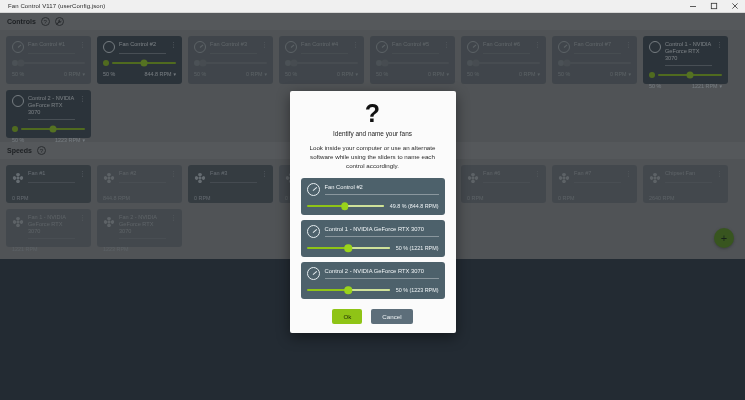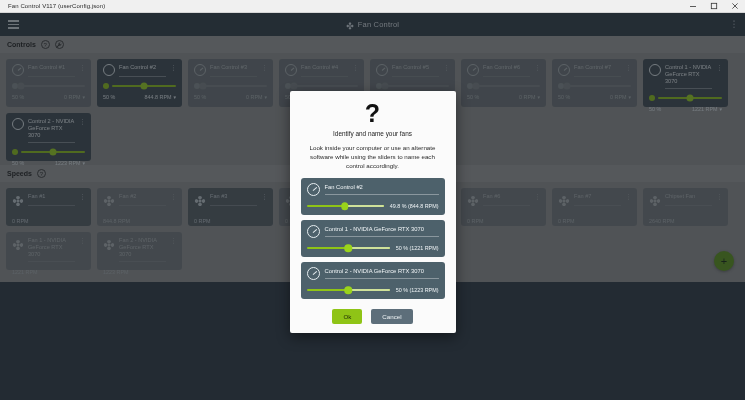--- a/index.html
+++ b/index.html
@@ -180,42 +180,20 @@
       </div>
       <div class="winbtn">
         <svg width="8" height="8" viewBox="0 0 8 8">
             <line x1="1.4" y1="1.4" x2="6.6" y2="6.6" stroke="#333" stroke-width="0.8"></line>
             <line x1="6.6" y1="1.4" x2="1.4" y2="6.6" stroke="#333" stroke-width="0.8"></line>
           </svg>
       </div>
     </div>
   </div>
 
-  <div class="appheader">
-    <div class="hamburger">
-      <i></i>
-        <i></i>
-        <i></i>
-    </div>
-    <div class="apptitle">
-      <span>
-        <svg width="8" height="8" viewBox="0 0 16 16">
-          <g fill="#cfd8de">
-            <circle cx="8" cy="8" r="1.7"></circle>
-            <path d="M8 1.2c1.6 0 2.6 1 2.5 2.4-.1 1-.9 1.9-2.5 2.6-1.6-.7-2.4-1.6-2.5-2.6C5.4 2.2 6.4 1.2 8 1.2z"></path>
-            <path d="M14.8 8c0 1.6-1 2.6-2.4 2.5-1-.1-1.9-.9-2.6-2.5.7-1.6 1.6-2.4 2.6-2.5 1.4-.1 2.4.9 2.4 2.5z"></path>
-            <path d="M8 14.8c-1.6 0-2.6-1-2.5-2.4.1-1 .9-1.9 2.5-2.6 1.6.7 2.4 1.6 2.5 2.6.1 1.4-.9 2.4-2.5 2.4z"></path>
-            <path d="M1.2 8c0-1.6 1-2.6 2.4-2.5 1 .1 1.9.9 2.6 2.5-.7 1.6-1.6 2.4-2.6 2.5C2.2 10.6 1.2 9.6 1.2 8z"></path>
-          </g>
-        </svg>
-      </span>
-      <span class="apptitle-text">Fan Control</span>
-    </div>
-    <div class="hdr-menu">⋮</div>
-  </div>
 
   <div class="secbar">
     <span class="secbar-label">Controls</span>
     <span class="circ-icon">?</span>
     <span class="circ-icon">
       <svg width="6" height="6" viewBox="0 0 10 10">
           <path d="M7.5 1.2 5.6 3.1l1.3 1.3 1.9-1.9a2.6 2.6 0 0 1-3.5 3.3L2.6 8.5a1 1 0 1 1-1.1-1.1l2.7-2.7A2.6 2.6 0 0 1 7.5 1.2z" fill="#2b2b2b"></path>
         </svg>
     </span>
   </div>

